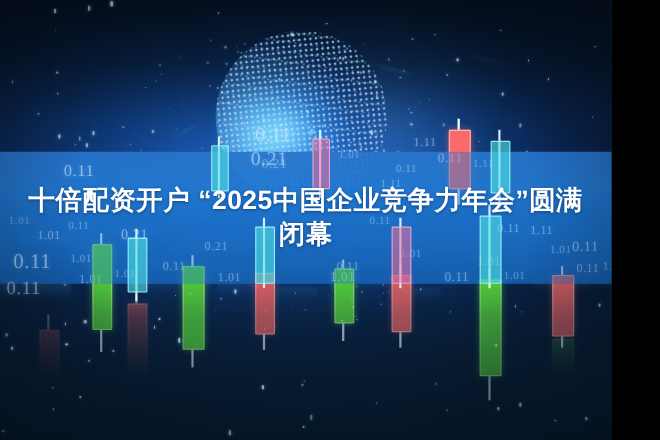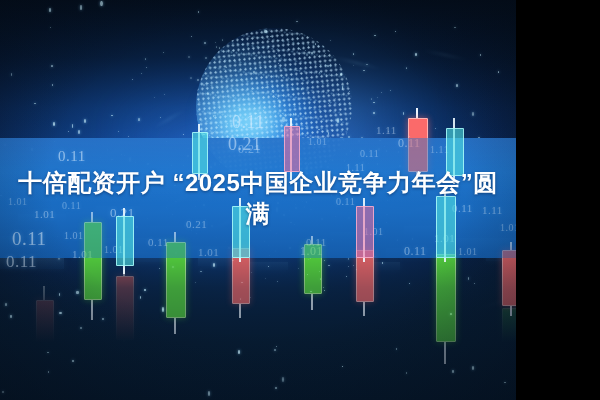--- a/index.html
+++ b/index.html
@@ -1,19 +1,19 @@
 <!DOCTYPE html>
 <html><head>
 <meta charset="utf-8">
 <title>Banner</title>
 <style>
   html,body{margin:0;padding:0;background:#000;}
   #stage{
     position:relative;
-    width:516px;height:400px;
+    width:556px;height:400px;
     overflow:hidden;
     background:#071a2b;
     font-family:"Liberation Sans","DejaVu Sans",sans-serif;
     user-select:none;
   }
   
   .bg-base{
     position:absolute;inset:0;
     background:
       radial-gradient(ellipse 420px 300px at 46% 34%, #1f62c9 0%, #1550a8 22%, #0d3775 46%, #0a2450 64%, #07182f 82%, #061323 100%),
@@ -757,15 +757,16 @@
       <div class="candle c-cyan" style="left: 192px; top: 0px; width: 14px; height: 400px;">
         <div class="wick" style="top: 124px; height: 56px;"></div>
         <div class="body" style="top: 132px; height: 40px;"></div>
       </div>
     </div>
 
   <div class="bg-vignette"></div>
 
   <div class="headline" style="top:168px;font-size:24px;">
     <div>十倍配资开户 “2025中国企业竞争力年会”圆满</div>
+    <div>闭幕</div>
   </div>
 
 </div>
 
 </body></html>

